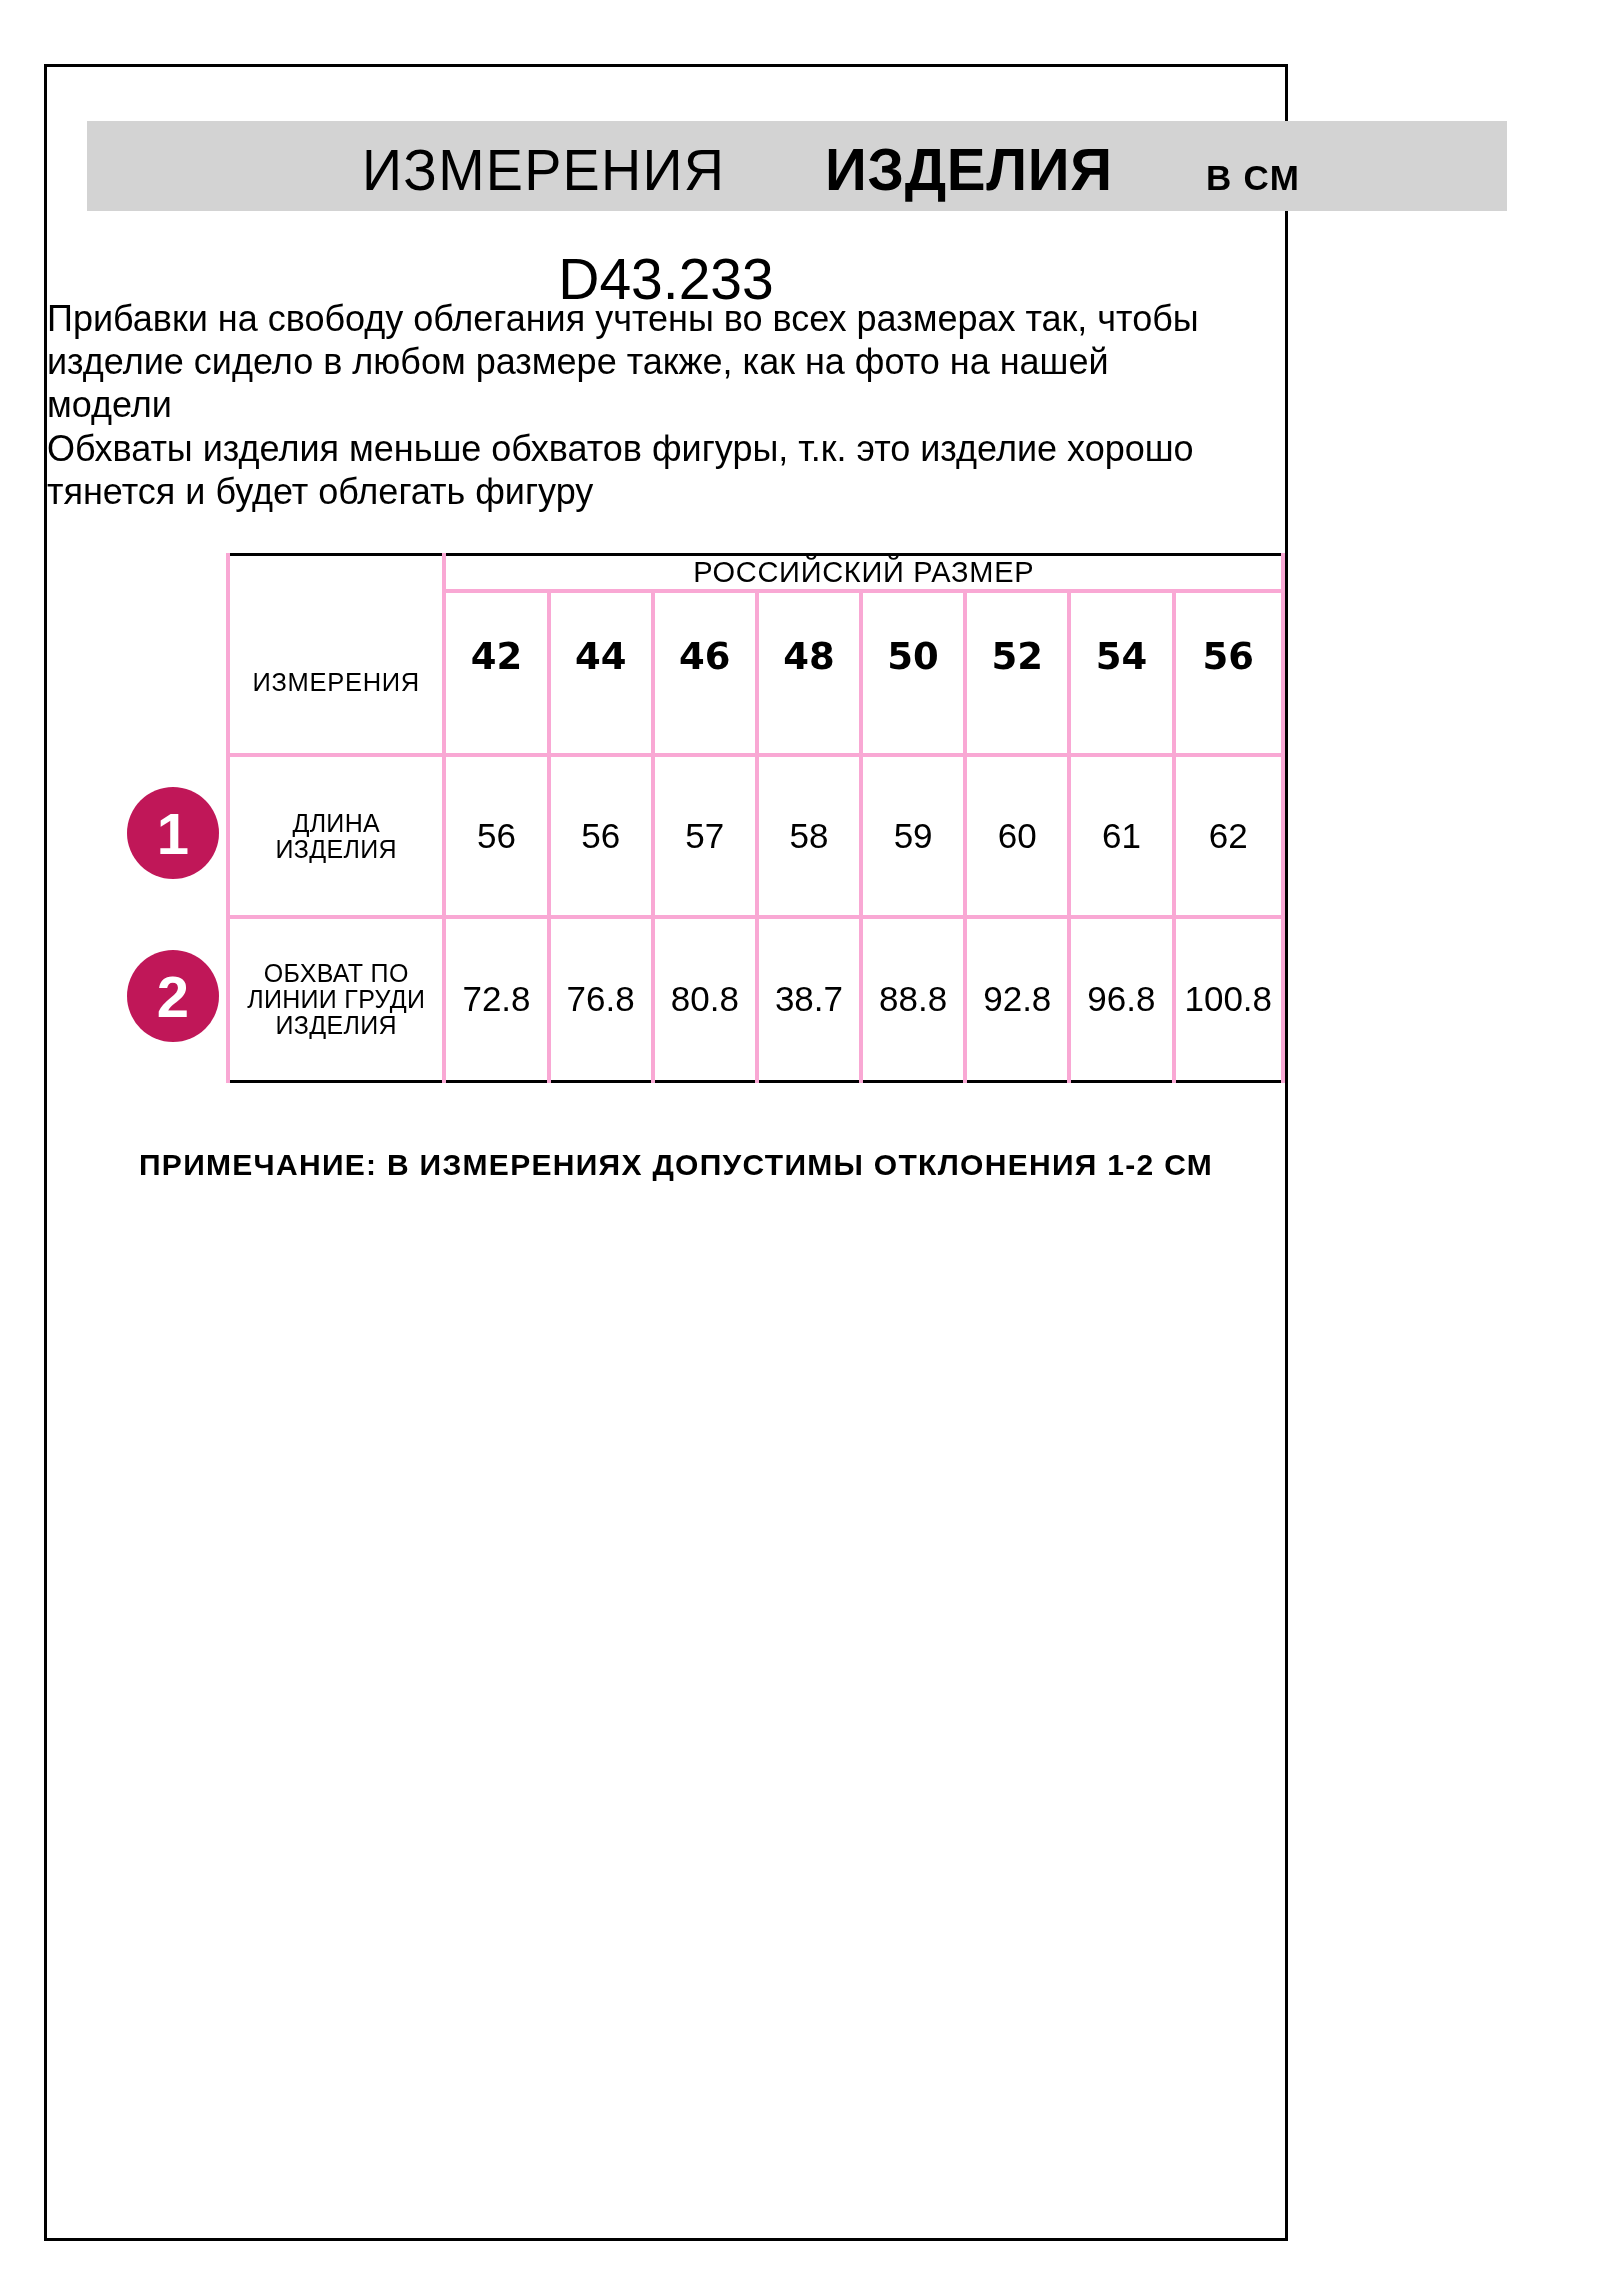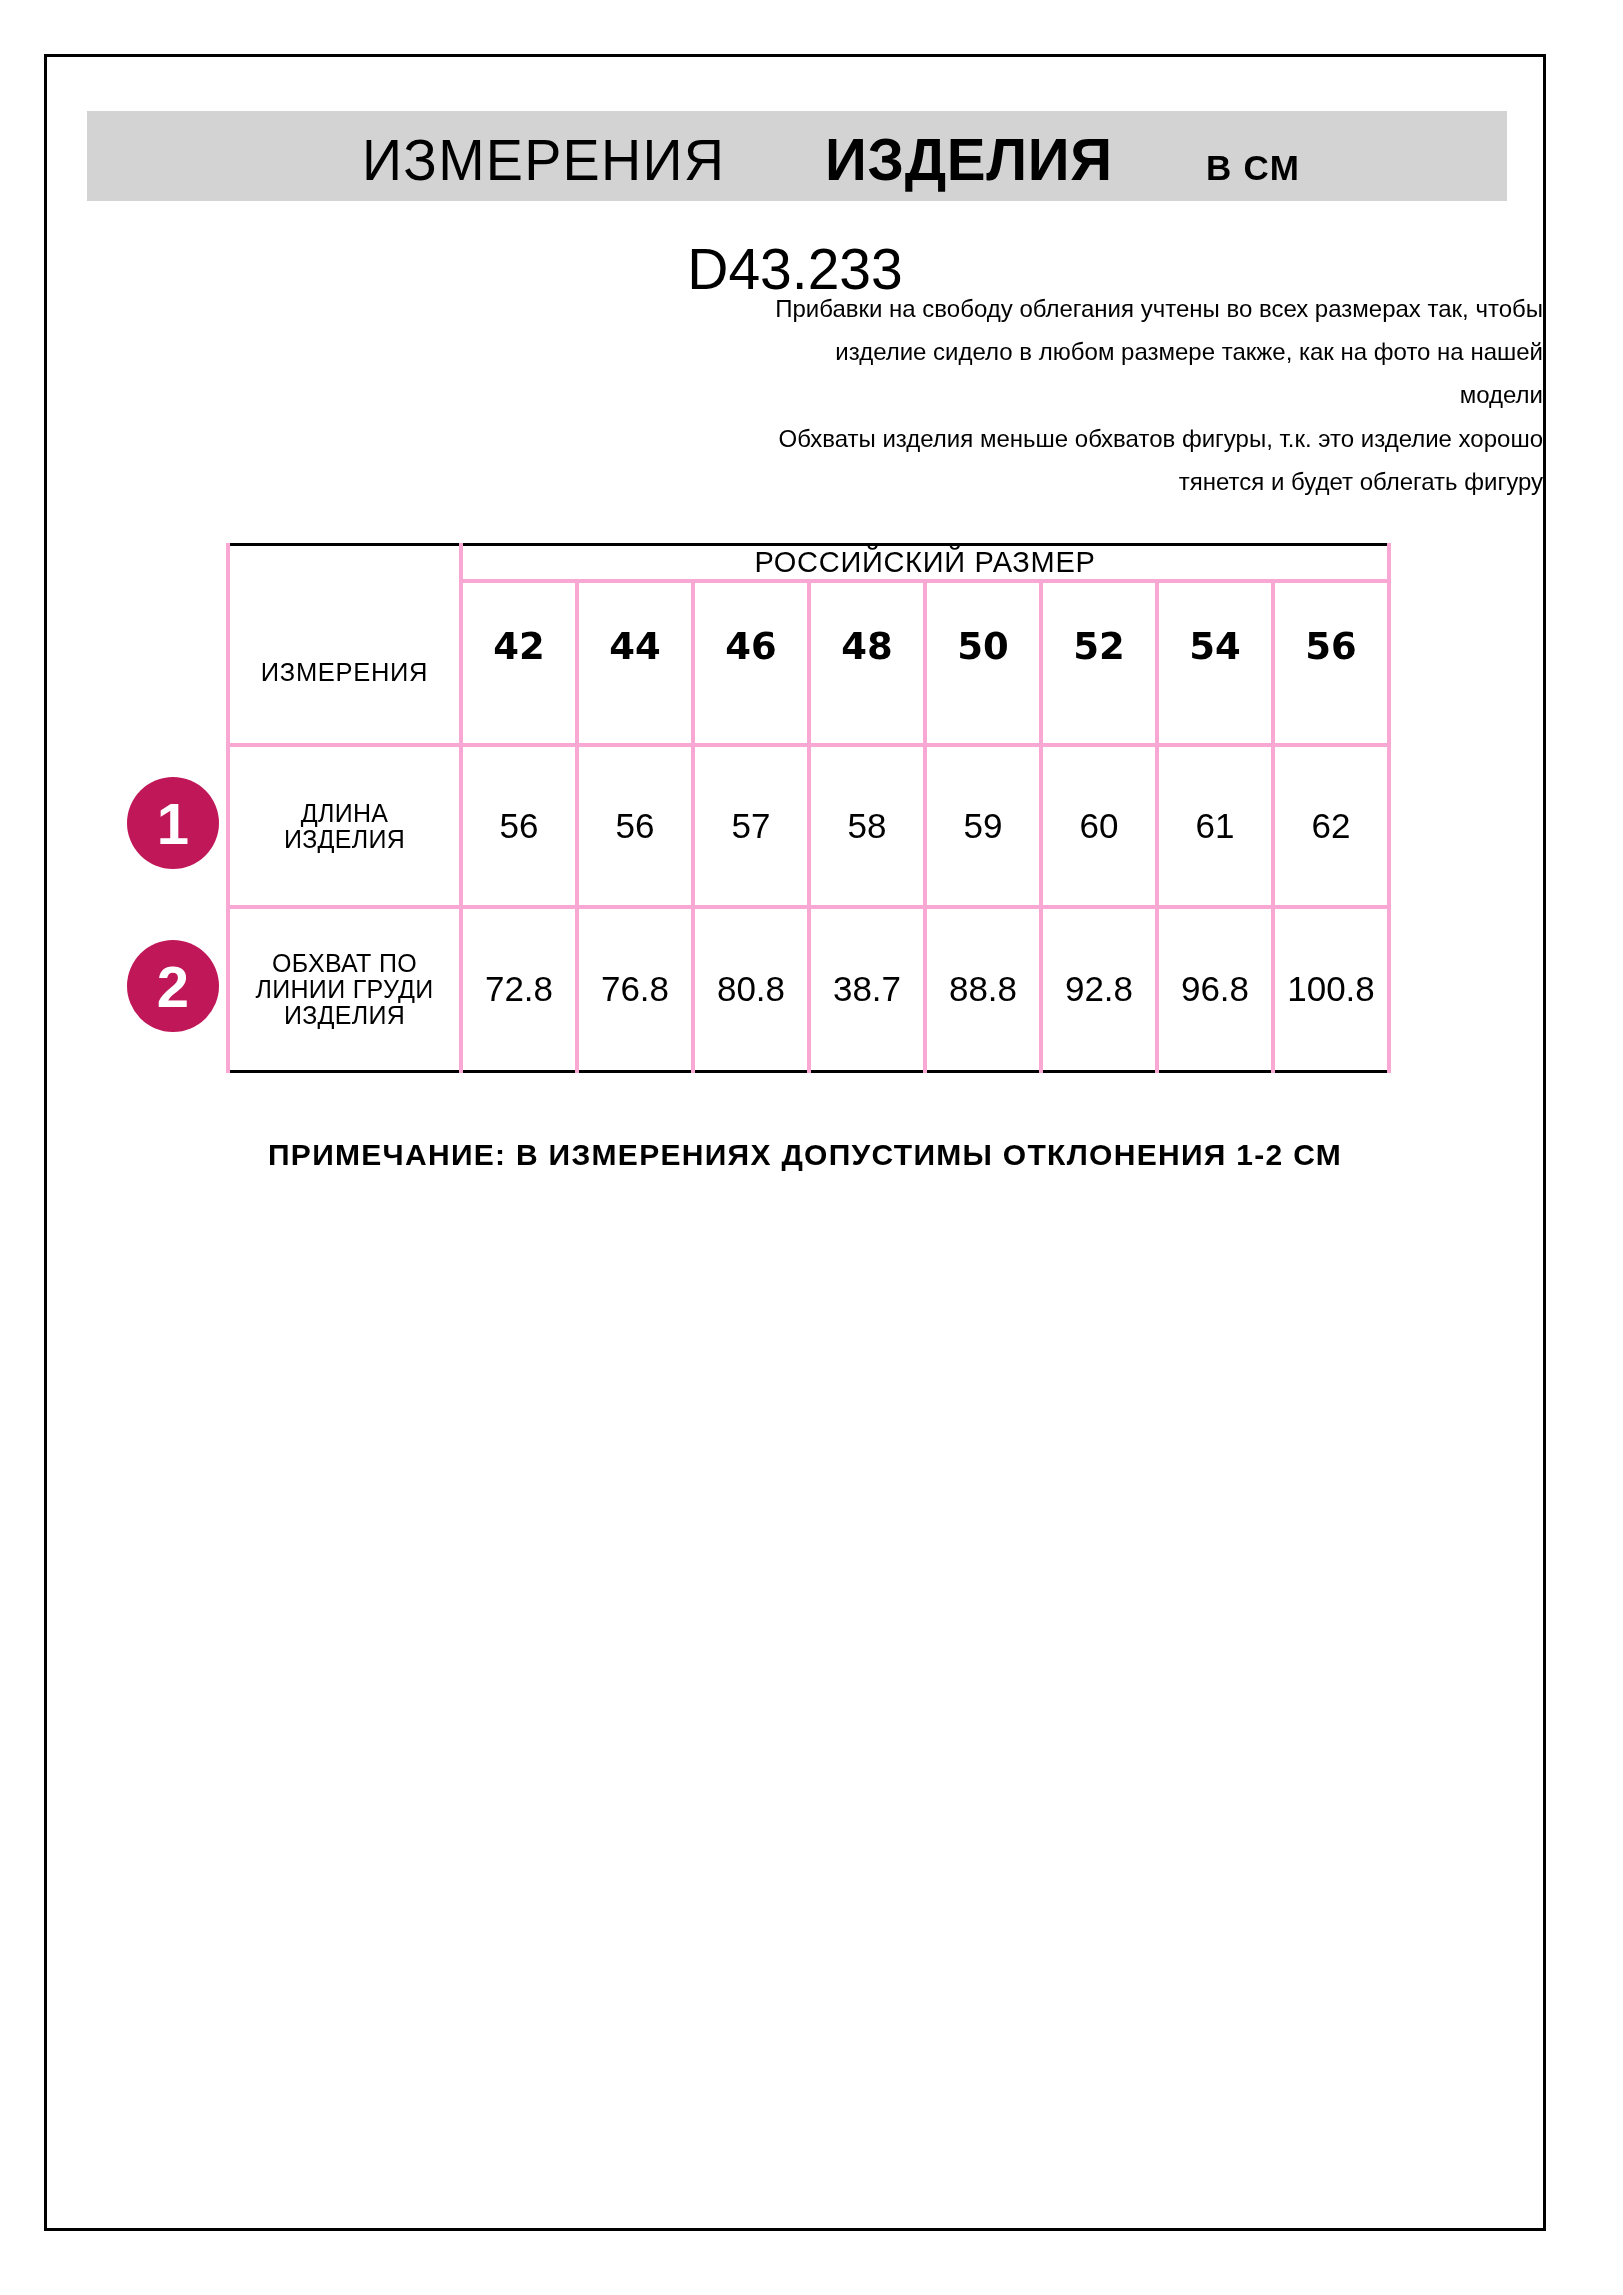--- a/index.html
+++ b/index.html
@@ -12,22 +12,22 @@
   body {
     width: 1623px;
     height: 2295px;
     position: relative;
     font-family: "Liberation Sans", sans-serif;
     color: var(--ink);
   }
   .frame {
     position: absolute;
     left: 44px;
-    top: 54px;
-    width: 1502px;
+    top: 64px;
+    width: 1244px;
     height: 2177px;
     border: 3.9px solid #000;
   }
   
   .titlebar {
     position: absolute;
     left: 40px;
     top: 54px;
     width: 1420px;
     height: 90px;
@@ -68,22 +68,22 @@
     left: 0;
     width: 100%;
     text-align: center;
     font-size: 57px;
     font-weight: 400;
   }
   .para {
     position: absolute;
     left: 0;
     width: 100%;
-    text-align: right;
-    font-size: 24px;
+    text-align: left;
+    font-size: 36px;
     line-height: 43px;
     white-space: pre-line;
   }
   .para-1 { top: 230px; }
   .para-2 { top: 360px; }
   
   .size-table {
     position: absolute;
     left: 179px;
     top: 486px;

